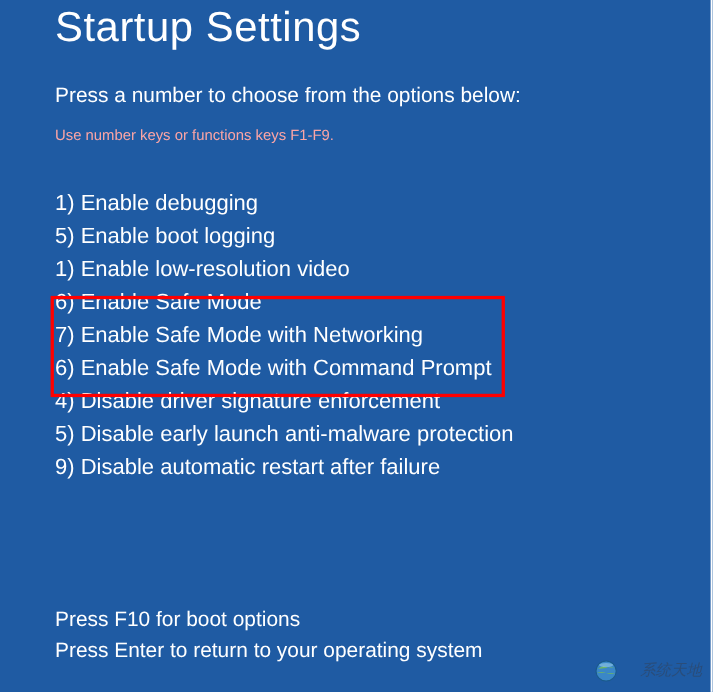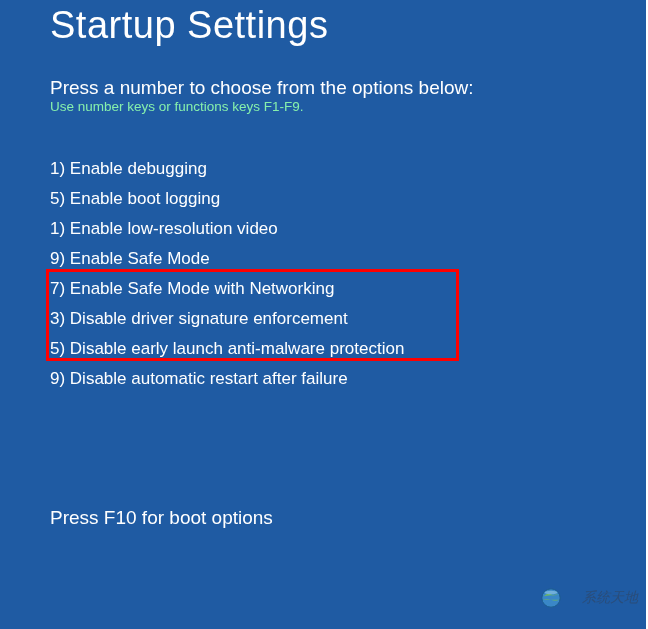--- a/index.html
+++ b/index.html
@@ -22,51 +22,52 @@
     }
     .title {
       font-size: 38px;
       font-weight: 300;
       margin-bottom: 30px;
       letter-spacing: 0.5px;
     }
     .subtitle {
       font-size: 19px;
       font-weight: 300;
+      margin-bottom: 16px;
     }
     .hint {
       font-size: 13.5px;
       font-weight: 300;
       margin-bottom: 40px;
-      color: #86efac;
+      color: #fca5a5;
     }
     .options {
       margin-bottom: 110px;
     }
     .option {
-      font-size: 17px;
+      font-size: 20px;
       font-weight: 300;
       line-height: 30px;
       padding: 0;
     }
     .highlight-box {
       position: absolute;
       border: 3px solid #ff0000;
       pointer-events: none;
     }
     .footer {
       font-size: 19px;
       font-weight: 300;
     }
     .footer-line {
       line-height: 28px;
     }
     .watermark {
       position: absolute;
-      bottom: 20px;
+      bottom: 8px;
       right: 10px;
       display: flex;
       align-items: center;
       gap: 20px;
     }
     .watermark-icon {
       width: 22px;
       height: 22px;
     }
     .watermark-text {
@@ -90,29 +91,31 @@
 
 <div class="container">
   <h1 class="title">Startup Settings</h1>
   <div class="subtitle">Press a number to choose from the options below:</div>
   <div class="hint">Use number keys or functions keys F1-F9.</div>
 
   <div class="options">
     <div class="option">1) Enable debugging</div>
     <div class="option">5) Enable boot logging</div>
     <div class="option">1) Enable low-resolution video</div>
-    <div class="option">9) Enable Safe Mode</div>
+    <div class="option">6) Enable Safe Mode</div>
     <div class="option">7) Enable Safe Mode with Networking</div>
-    <div class="option">3) Disable driver signature enforcement</div>
+    <div class="option">6) Enable Safe Mode with Command Prompt</div>
+    <div class="option">4) Disable driver signature enforcement</div>
     <div class="option">5) Disable early launch anti-malware protection</div>
     <div class="option">9) Disable automatic restart after failure</div>
   </div>
 
   <div class="footer">
     <div class="footer-line">Press F10 for boot options</div>
+    <div class="footer-line">Press Enter to return to your operating system</div>
   </div>
 </div>
 
 <div class="highlight-box" id="hlbox" style="top: 269px; left: 46px; width: 413px; height: 92px;"></div>
 
 <div class="watermark">
   <span class="watermark-icon">
     <svg viewBox="0 0 24 24" width="22" height="22">
       <circle cx="12" cy="12" r="10" fill="#3a87c7" stroke="#1a5a8a" stroke-width="1"></circle>
       <path d="M4 10 Q8 6 12 8 Q16 10 20 8" fill="#6fb85f" opacity="0.9"></path>

